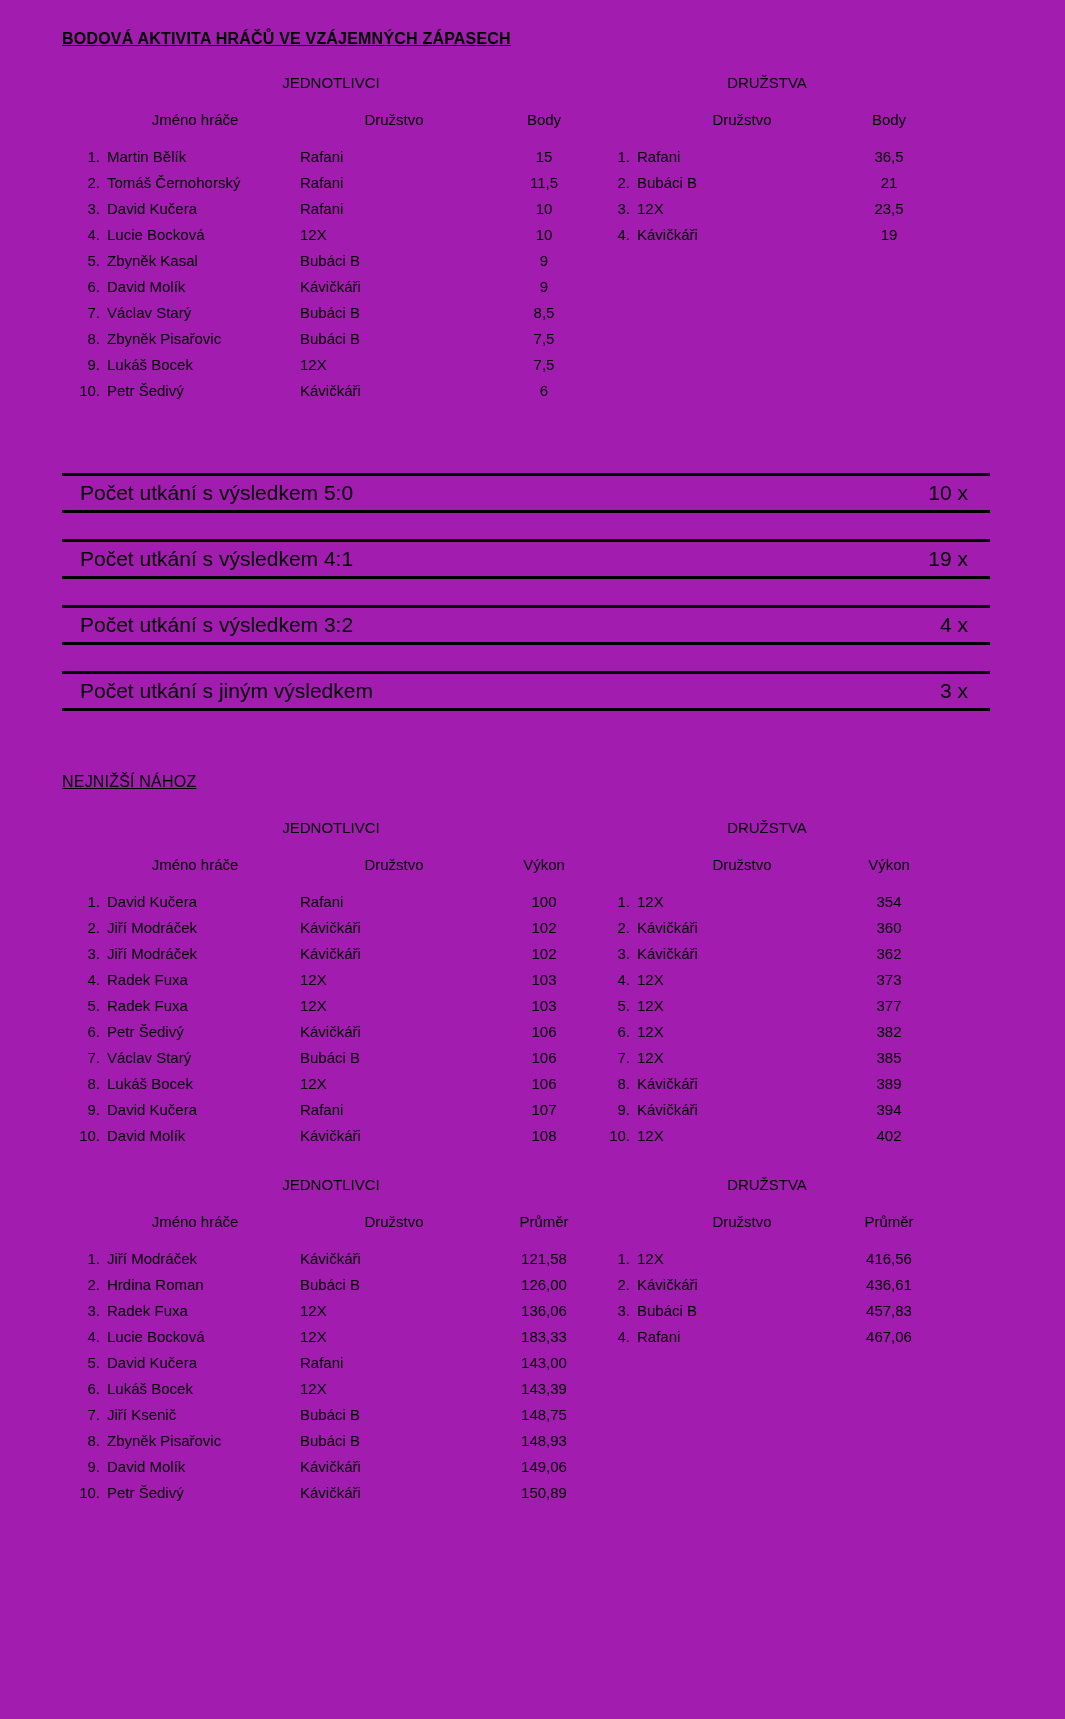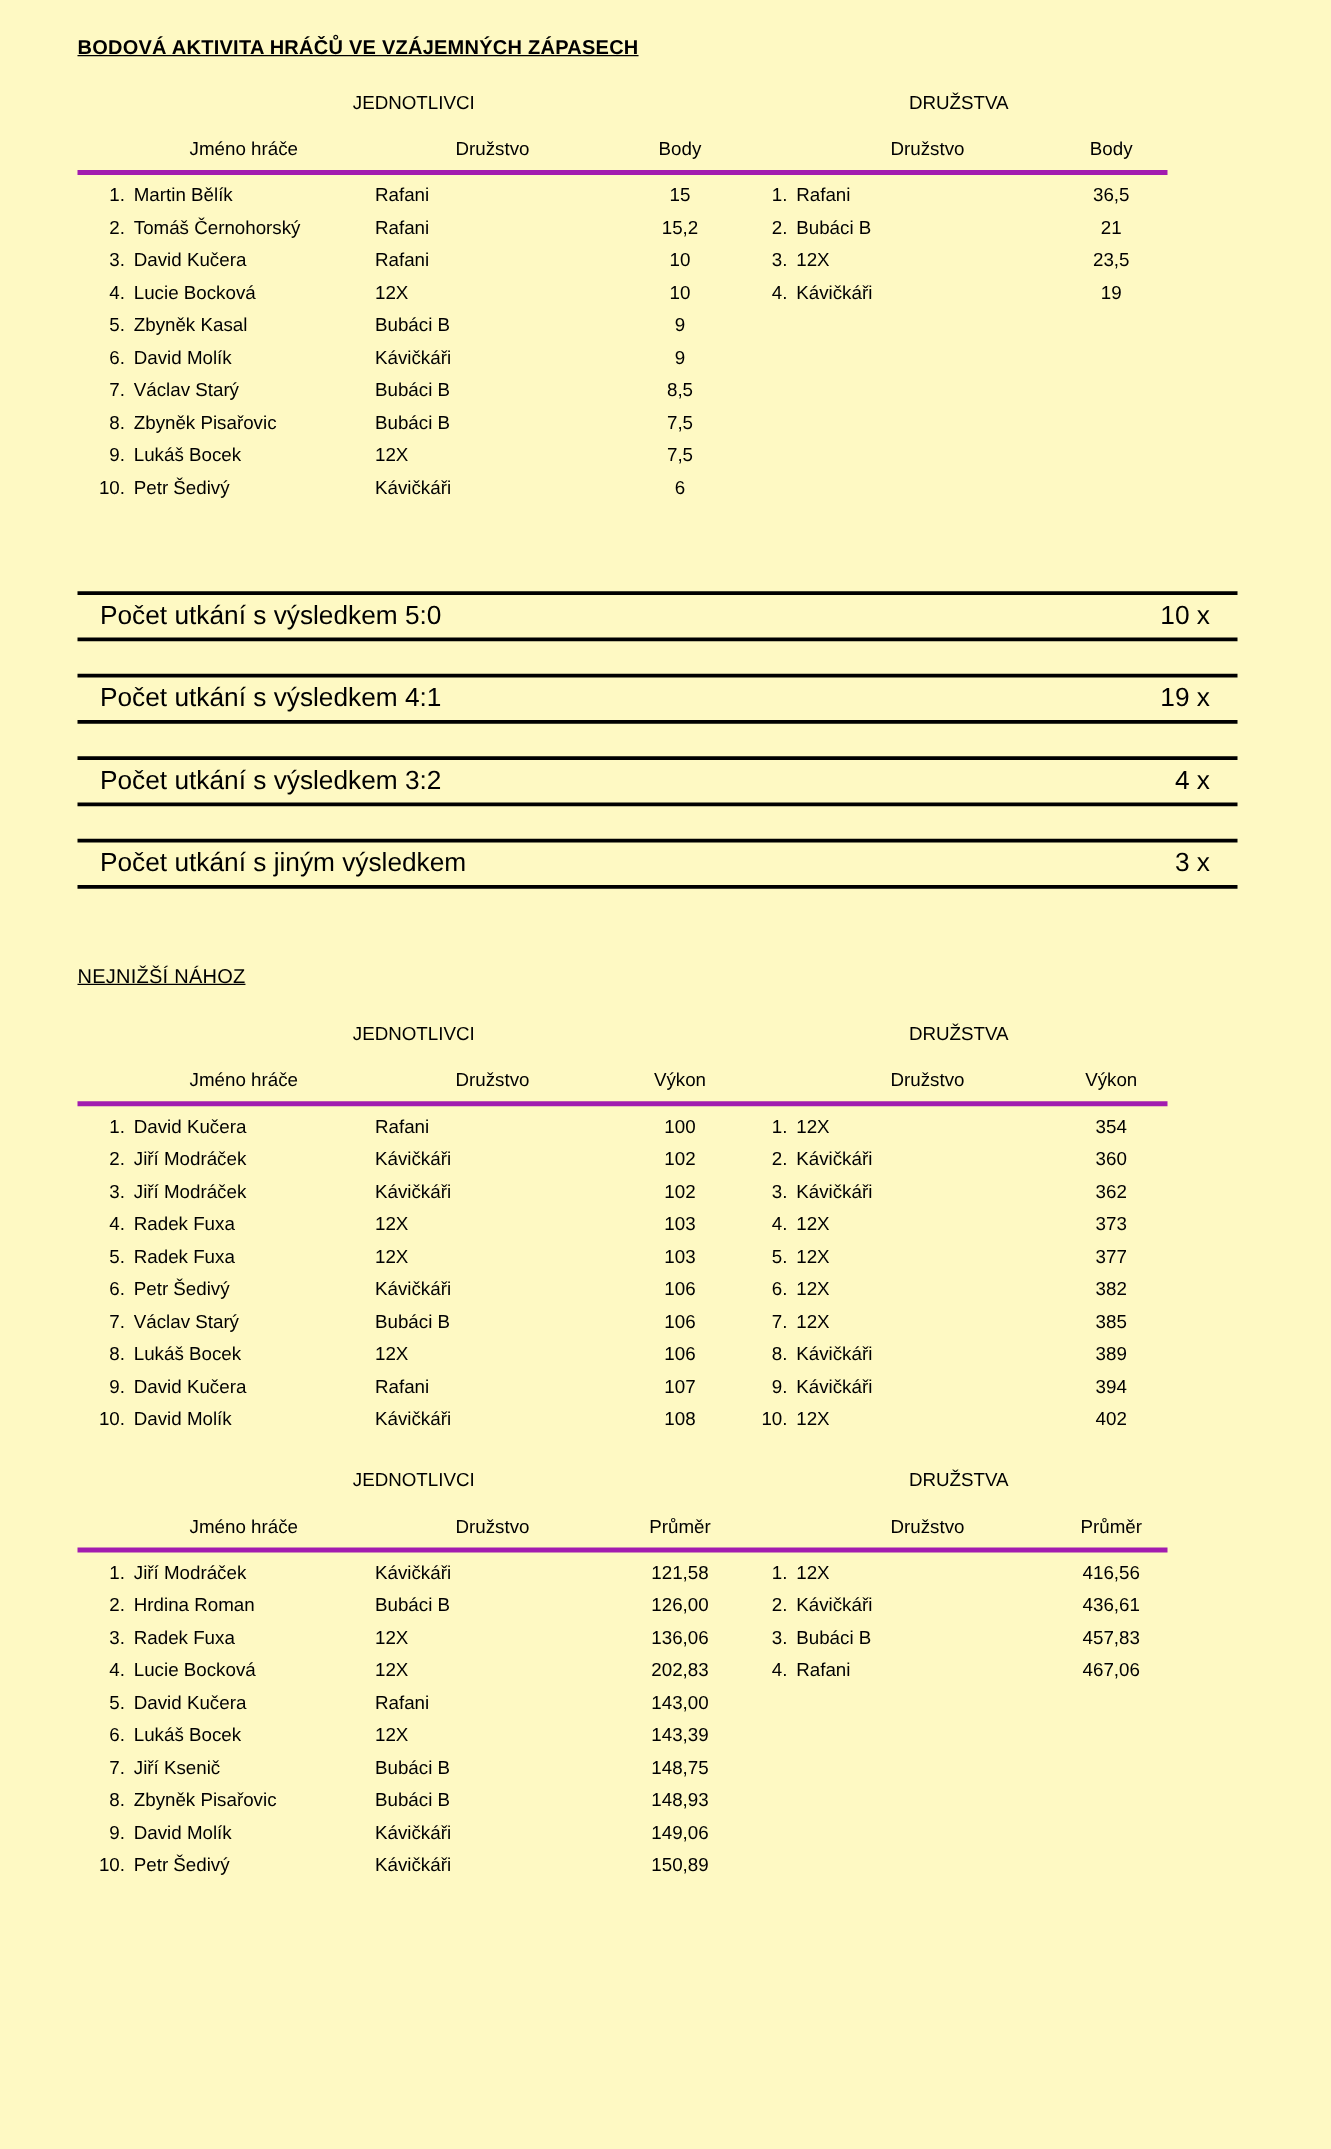--- a/index.html
+++ b/index.html
@@ -1,18 +1,18 @@
 <!DOCTYPE html>
 <html><head>
 <meta charset="utf-8">
 <style>
   html,body{margin:0;padding:0;background:#e8e8e8;}
   .page{
     width:1065px;min-height:1719px;box-sizing:border-box;
-    background:#fef9c3;color:#000;
+    background:#a21caf;color:#000;
     padding:30px 75px 40px 62px;
     font-family:"Liberation Sans","DejaVu Sans",sans-serif;
     font-size:15px;
     margin:0 auto;
   }
   .doc-title{
     font-size:16px;letter-spacing:.2px;
     text-decoration:underline;
     margin:0 0 26px 0;
   }
@@ -77,21 +77,21 @@
     <span class="td rank">1.</span>
     <span class="td name">Martin Bělík</span>
     <span class="td team">Rafani</span>
     <span class="td val">15</span>
   </div>
 
   <div class="r r3">
     <span class="td rank">2.</span>
     <span class="td name">Tomáš Černohorský</span>
     <span class="td team">Rafani</span>
-    <span class="td val">15,2</span>
+    <span class="td val">11,5</span>
   </div>
 
   <div class="r r3">
     <span class="td rank">3.</span>
     <span class="td name">David Kučera</span>
     <span class="td team">Rafani</span>
     <span class="td val">10</span>
   </div>
 
   <div class="r r3">
@@ -379,21 +379,21 @@
     <span class="td rank">3.</span>
     <span class="td name">Radek Fuxa</span>
     <span class="td team">12X</span>
     <span class="td val">136,06</span>
   </div>
 
   <div class="r r3">
     <span class="td rank">4.</span>
     <span class="td name">Lucie Bocková</span>
     <span class="td team">12X</span>
-    <span class="td val">202,83</span>
+    <span class="td val">183,33</span>
   </div>
 
   <div class="r r3">
     <span class="td rank">5.</span>
     <span class="td name">David Kučera</span>
     <span class="td team">Rafani</span>
     <span class="td val">143,00</span>
   </div>
 
   <div class="r r3">

